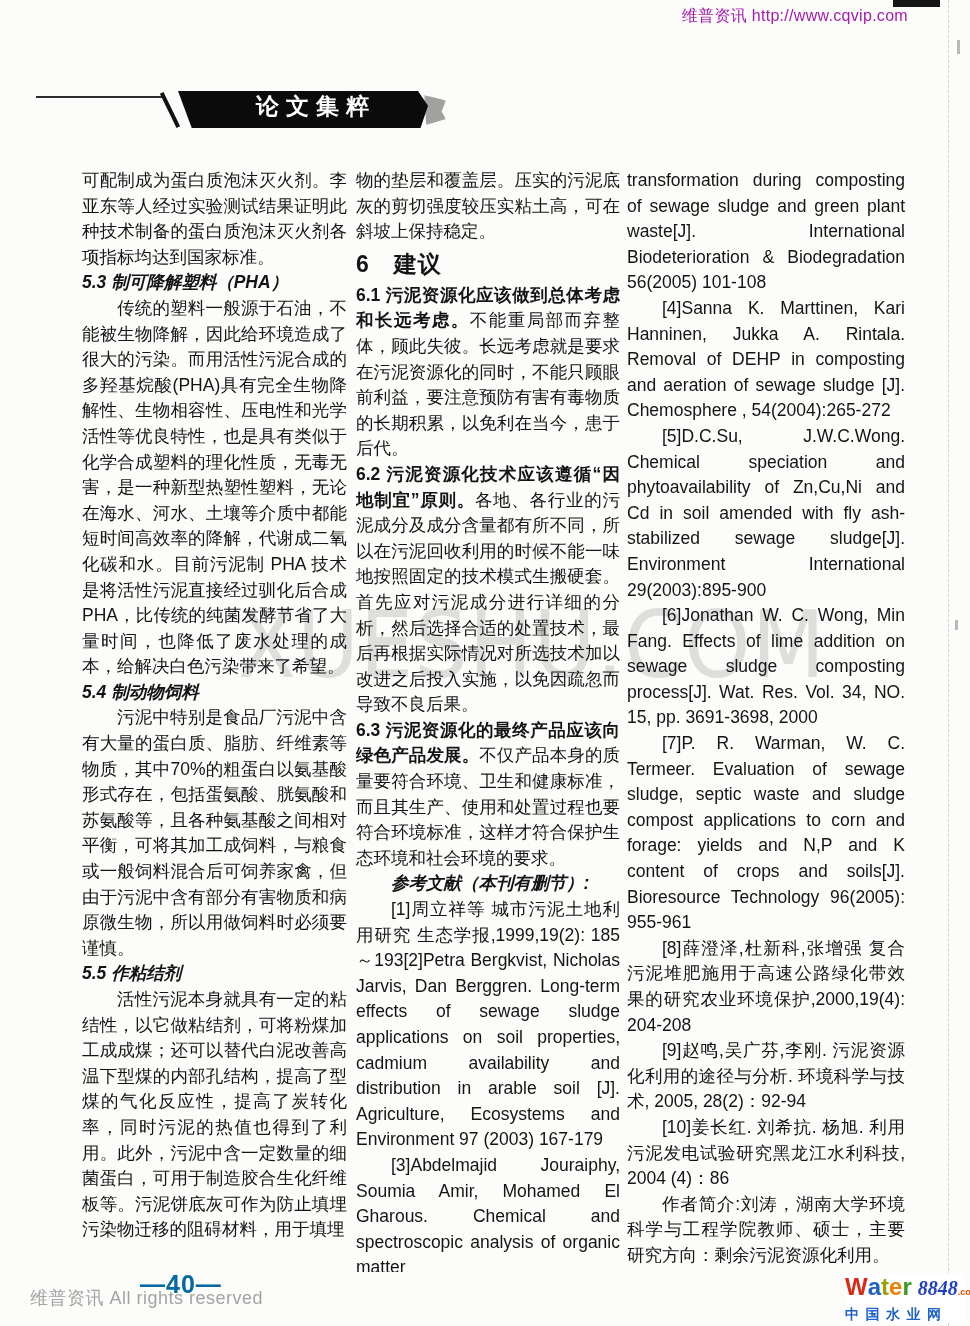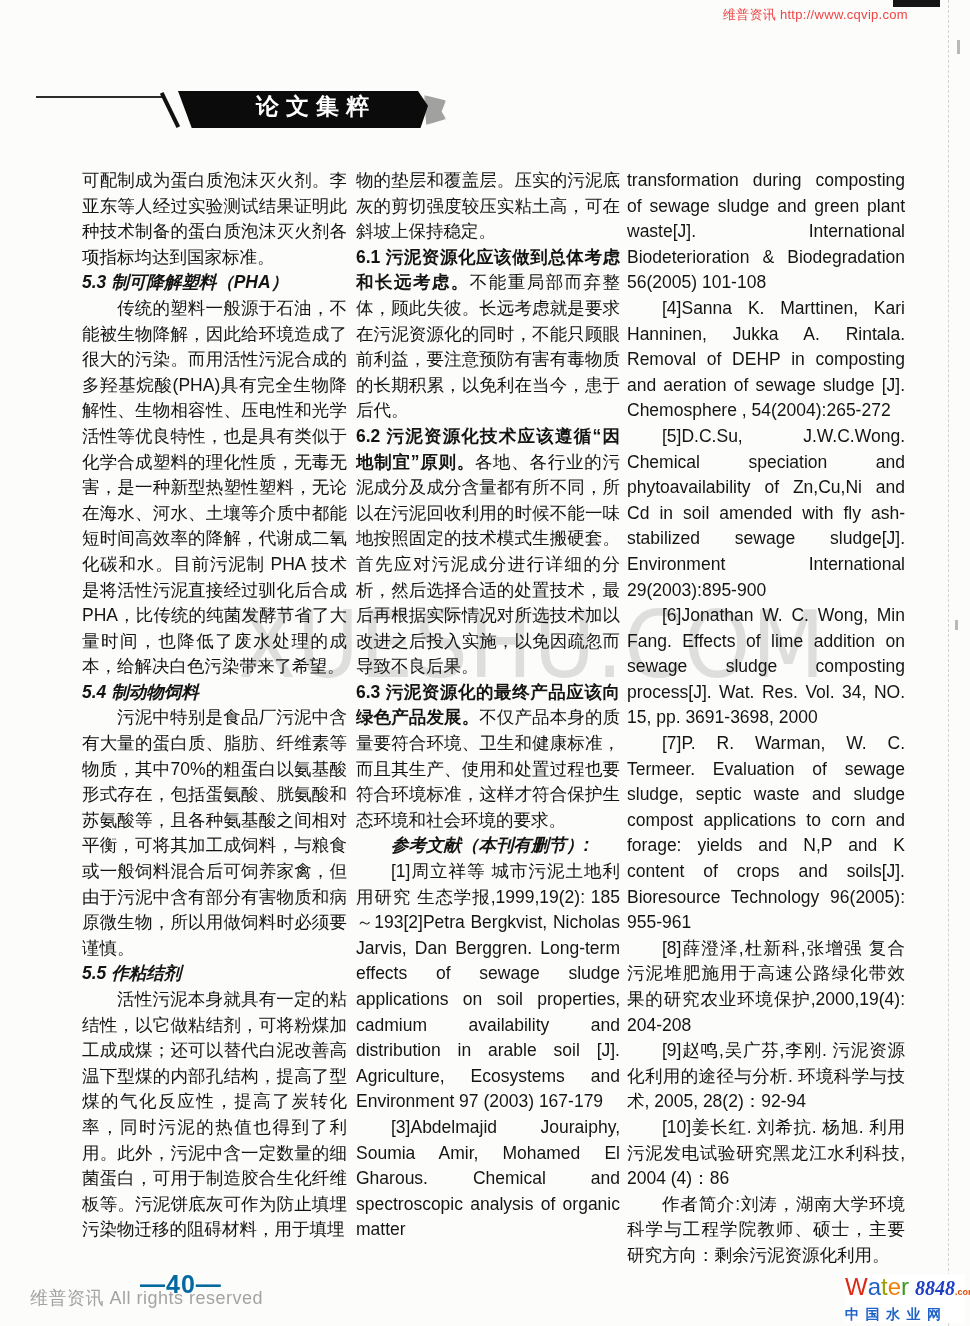--- a/index.html
+++ b/index.html
@@ -2,21 +2,21 @@
 <html><head>
 <meta charset="utf-8">
 <style>
   html,body{margin:0;padding:0;background:#e8e8e8;}
   #page{
     position:relative;width:970px;height:1326px;margin:0 auto;
     background:#fcfcfa;overflow:hidden;
     font-family:"Liberation Sans","DejaVu Sans",sans-serif;color:#141414;
   }
   
-  .credit-top{position:absolute;top:6px;right:62px;font-size:13px;color:#ef4444;letter-spacing:.3px;}
+  .credit-top{position:absolute;top:6px;right:62px;font-size:16px;color:#a21caf;letter-spacing:.3px;}
   .corner-mark{position:absolute;left:893px;top:0;width:47px;height:7px;background:#151515;}
   .edge-dashes{position:absolute;left:948px;top:0;height:1326px;border-left:1px dashed #c8c8c8;opacity:.8;}
   .edge-tick{position:absolute;background:#b9b9b9;}
   .wm-center{
     position:absolute;left:238px;top:592px;z-index:0;
     font-size:92px;font-weight:400;color:#cccccc;opacity:.62;letter-spacing:1px;
     font-family:"DejaVu Sans","Liberation Sans",sans-serif;transform:scaleX(.92);transform-origin:left;
     white-space:nowrap;
   }
   
@@ -39,21 +39,21 @@
   .ind{text-indent:2em;}
   .h{font-weight:bold;font-style:italic;}
   .h-big{font-weight:bold;font-size:23px;line-height:38px;letter-spacing:1px;}
   .lead{font-weight:bold;}
   
   .credit-bottom{position:absolute;left:30px;top:1286px;font-size:18px;color:#a3a3a3;letter-spacing:.5px;z-index:1;}
   .page-num{position:absolute;left:140px;top:1270px;font-size:25px;font-weight:bold;color:#0369a1;z-index:2;letter-spacing:1px;}
   
   .logo{position:absolute;left:845px;top:1274px;width:120px;z-index:3;background:#fff;text-align:left;}
   .logo-line1{white-space:nowrap;line-height:26px;}
-  .logo-word{font-size:24px;font-weight:normal;letter-spacing:0;}
+  .logo-word{font-size:24px;font-weight:bold;letter-spacing:0;}
   .logo-word span{display:inline-block;}
   .logo-num{font-size:20px;font-style:italic;font-weight:bold;font-family:"Liberation Serif","DejaVu Serif",serif;margin-left:6px;}
   .logo-tld{font-size:9px;font-weight:bold;vertical-align:baseline;}
   .logo-tagline{font-size:14px;font-weight:bold;letter-spacing:6.5px;line-height:18px;white-space:nowrap;}
 </style>
 </head>
 <body>
 
 <div id="page">
 
@@ -77,20 +77,21 @@
     <p class="h">5.3 制可降解塑料（PHA）</p>
     <p class="ind">传统的塑料一般源于石油，不能被生物降解，因此给环境造成了很大的污染。而用活性污泥合成的多羟基烷酸(PHA)具有完全生物降解性、生物相容性、压电性和光学活性等优良特性，也是具有类似于化学合成塑料的理化性质，无毒无害，是一种新型热塑性塑料，无论在海水、河水、土壤等介质中都能短时间高效率的降解，代谢成二氧化碳和水。目前污泥制 PHA 技术是将活性污泥直接经过驯化后合成PHA，比传统的纯菌发酵节省了大量时间，也降低了废水处理的成本，给解决白色污染带来了希望。</p>
     <p class="h">5.4 制动物饲料</p>
     <p class="ind">污泥中特别是食品厂污泥中含有大量的蛋白质、脂肪、纤维素等物质，其中70%的粗蛋白以氨基酸形式存在，包括蛋氨酸、胱氨酸和苏氨酸等，且各种氨基酸之间相对平衡，可将其加工成饲料，与粮食或一般饲料混合后可饲养家禽，但由于污泥中含有部分有害物质和病原微生物，所以用做饲料时必须要谨慎。</p>
     <p class="h">5.5 作粘结剂</p>
     <p class="ind">活性污泥本身就具有一定的粘结性，以它做粘结剂，可将粉煤加工成成煤；还可以替代白泥改善高温下型煤的内部孔结构，提高了型煤的气化反应性，提高了炭转化率，同时污泥的热值也得到了利用。此外，污泥中含一定数量的细菌蛋白，可用于制造胶合生化纤维板等。污泥饼底灰可作为防止填埋污染物迁移的阻碍材料，用于填埋</p>
   </div>
 
   <div class="col" id="col2">
     <p>物的垫层和覆盖层。压实的污泥底灰的剪切强度较压实粘土高，可在斜坡上保持稳定。</p>
+    <p class="h-big">6　建议</p>
     <p><span class="lead">6.1 污泥资源化应该做到总体考虑和长远考虑。</span><span>不能重局部而弃整体，顾此失彼。长远考虑就是要求在污泥资源化的同时，不能只顾眼前利益，要注意预防有害有毒物质的长期积累，以免利在当今，患于后代。</span></p>
     <p><span class="lead">6.2 污泥资源化技术应该遵循“因地制宜”原则。</span><span>各地、各行业的污泥成分及成分含量都有所不同，所以在污泥回收利用的时候不能一味地按照固定的技术模式生搬硬套。首先应对污泥成分进行详细的分析，然后选择合适的处置技术，最后再根据实际情况对所选技术加以改进之后投入实施，以免因疏忽而导致不良后果。</span></p>
     <p><span class="lead">6.3 污泥资源化的最终产品应该向绿色产品发展。</span><span>不仅产品本身的质量要符合环境、卫生和健康标准，而且其生产、使用和处置过程也要符合环境标准，这样才符合保护生态环境和社会环境的要求。</span></p>
     <p class="h ind">参考文献（本刊有删节）:</p>
     <p class="ind">[1]周立祥等 城市污泥土地利用研究 生态学报,1999,19(2): 185～193[2]Petra Bergkvist, Nicholas Jarvis, Dan Berggren. Long-term effects of sewage sludge applications on soil properties, cadmium availability and distribution in arable soil [J]. Agriculture, Ecosystems and Environment 97 (2003) 167-179</p>
     <p class="ind">[3]Abdelmajid Jouraiphy, Soumia Amir, Mohamed El Gharous. Chemical and spectroscopic analysis of organic matter</p>
   </div>
 
   <div class="col" id="col3">
     <p>transformation during composting of sewage sludge and green plant waste[J]. International Biodeterioration &amp; Biodegradation 56(2005) 101-108</p>

